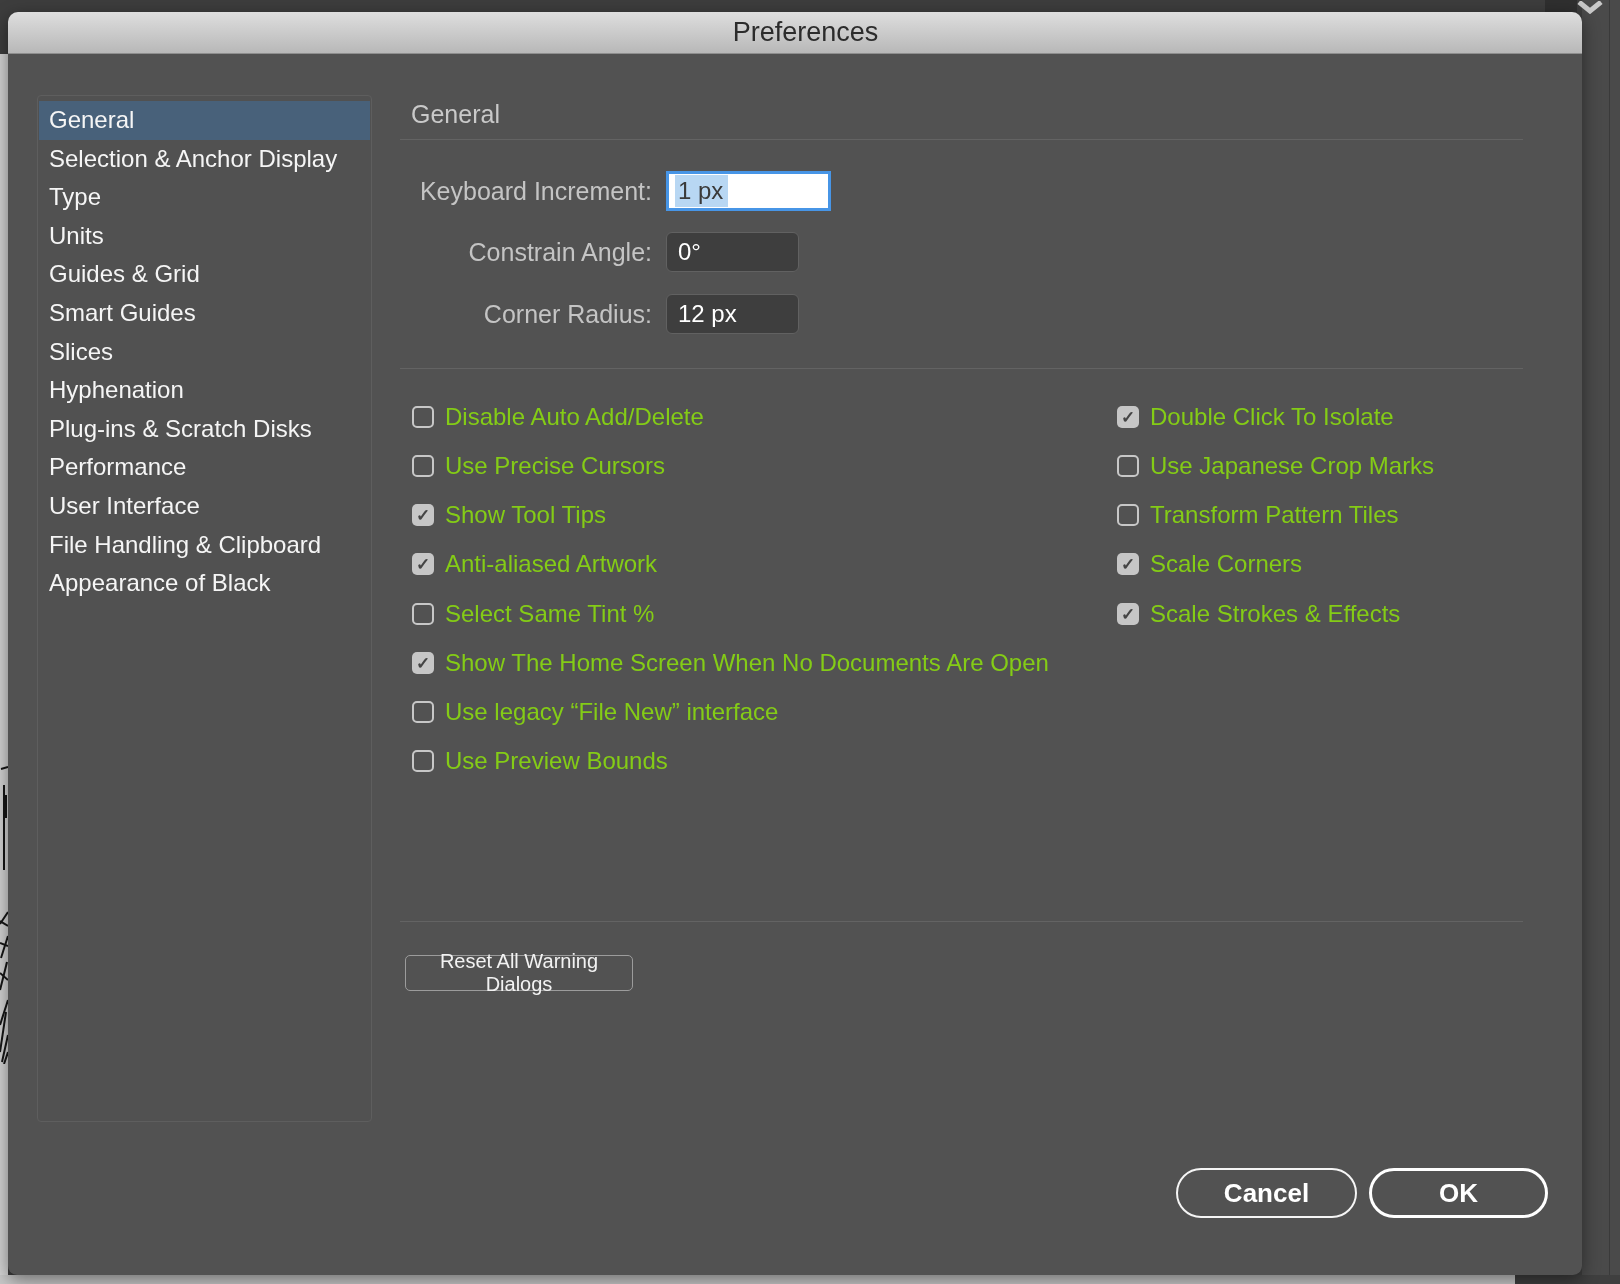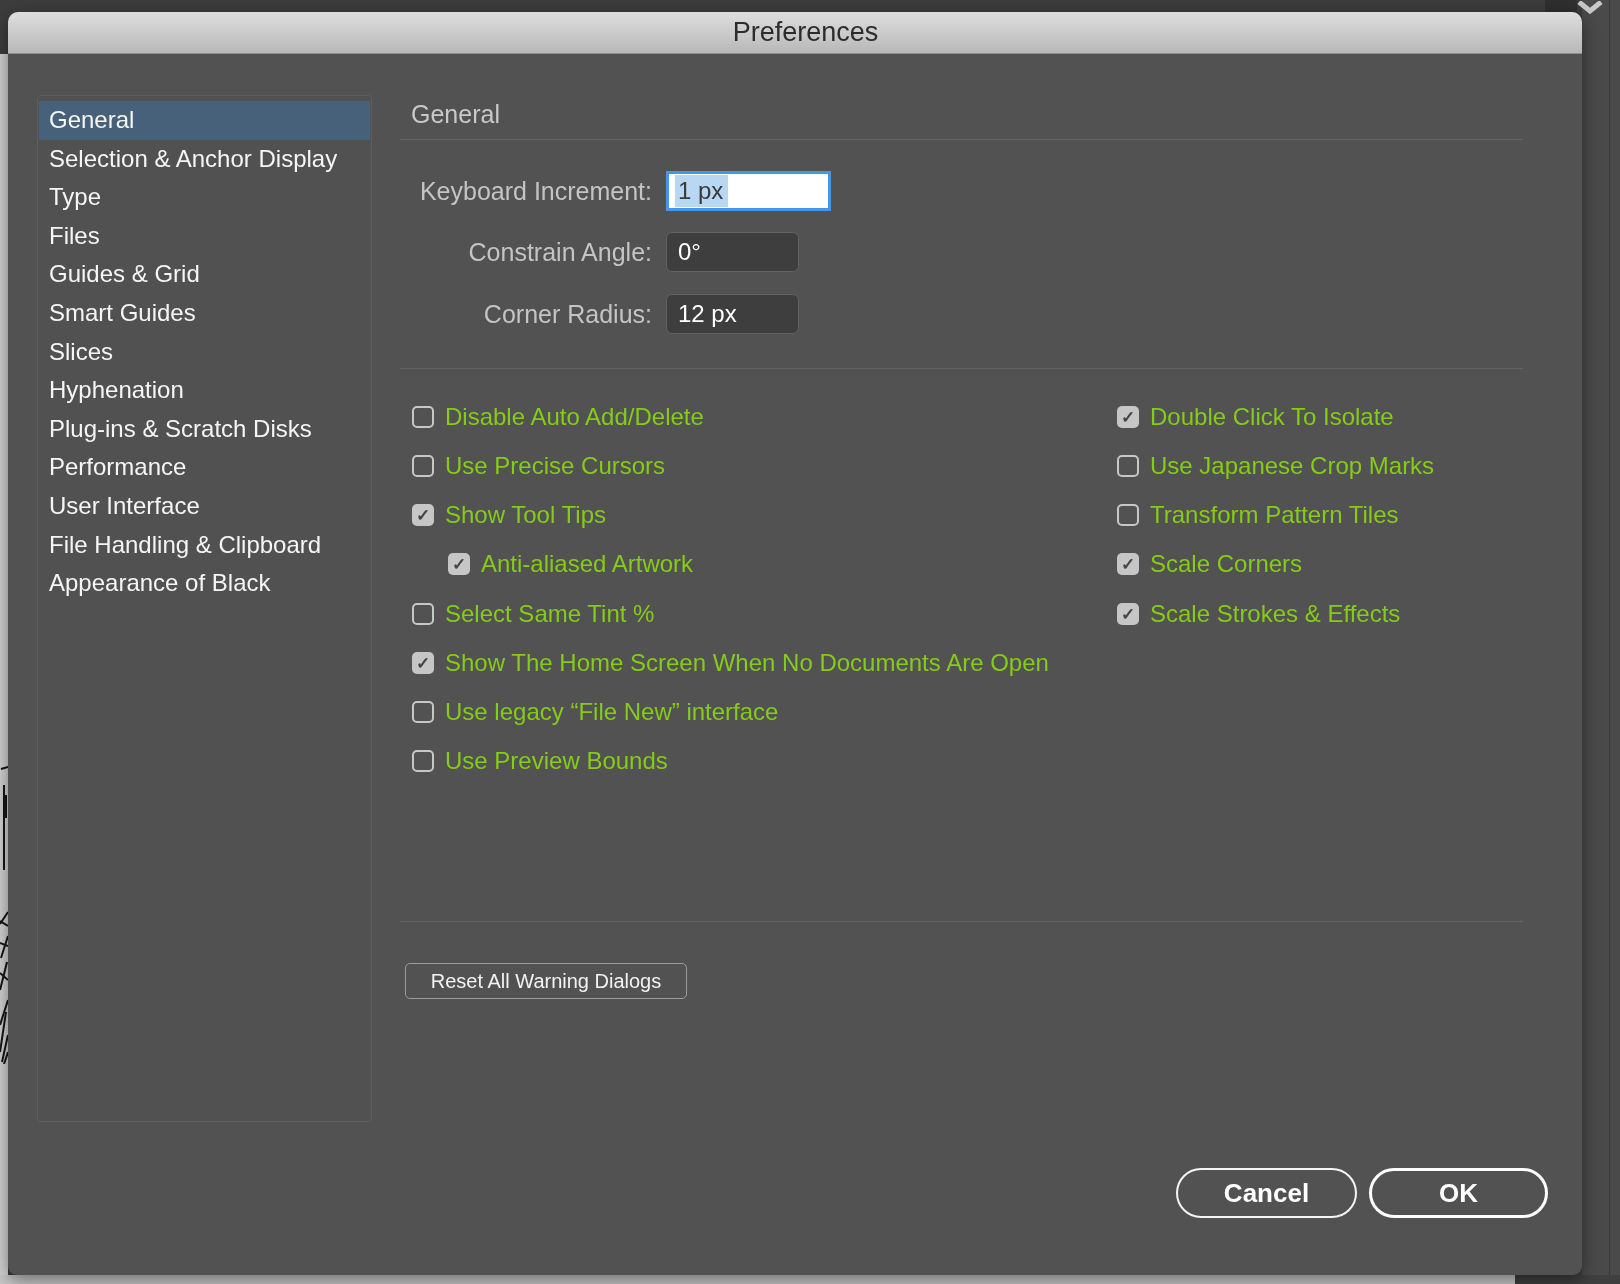--- a/index.html
+++ b/index.html
@@ -49,23 +49,23 @@
 
   
   .crow{position:absolute;display:flex;align-items:center;gap:11px;height:24px;}
   .cbox{width:22px;height:22px;border-radius:5px;box-sizing:border-box;flex:0 0 auto;}
   .cbox.off{border:2px solid #c7c7c7;background:transparent;}
   .cbox.on{background:#c6c6c6;display:flex;align-items:center;justify-content:center;}
   .cbox.on::after{content:"✓";color:#454545;font-size:17px;font-weight:bold;line-height:1;}
   .clabel{color:#84cc16;font-size:24px;white-space:nowrap;}
 
   
-  .reset{position:absolute;left:397px;top:943px;width:282px;height:36px;background:transparent;
+  .reset{position:absolute;left:397px;top:943px;width:228px;height:36px;background:transparent;
          border:1.5px solid #9c9c9c;border-radius:5px;color:#f2f2f2;font-size:20px;
-         font-family:"Liberation Sans",sans-serif;display:flex;align-items:center;justify-content:center;margin-top:8px;}
+         font-family:"Liberation Sans",sans-serif;display:flex;align-items:center;justify-content:center;}
   .pill{position:absolute;top:1156px;height:50px;border-radius:26px;background:transparent;color:#ffffff;
         font-weight:700;font-size:26px;font-family:"Liberation Sans",sans-serif;
         display:flex;align-items:center;justify-content:center;box-sizing:border-box;}
   .cancel{left:1168px;width:181px;border:2.5px solid #f5f5f5;}
   .ok{left:1361px;width:179px;border:3.5px solid #ffffff;}
 </style>
 </head>
 <body>
 
 <div class="screen">
@@ -103,21 +103,21 @@
 
   <div class="dialog" id="dialog">
     <div class="titlebar">
       <span>Preferences</span>
     </div>
 
     <div class="sidebar" id="sidebar">
         <div class="sitem sel">General</div>
         <div class="sitem">Selection &amp; Anchor Display</div>
         <div class="sitem">Type</div>
-        <div class="sitem">Files</div>
+        <div class="sitem">Units</div>
         <div class="sitem">Guides &amp; Grid</div>
         <div class="sitem">Smart Guides</div>
         <div class="sitem">Slices</div>
         <div class="sitem">Hyphenation</div>
         <div class="sitem">Plug-ins &amp; Scratch Disks</div>
         <div class="sitem">Performance</div>
         <div class="sitem">User Interface</div>
         <div class="sitem">File Handling &amp; Clipboard</div>
         <div class="sitem">Appearance of Black</div>
       </div>
@@ -152,21 +152,21 @@
         <span class="clabel">Disable Auto Add/Delete</span>
       </div>
       <div class="crow" style="top: 442px; left: 404px;">
         <span class="cbox off"></span>
         <span class="clabel">Use Precise Cursors</span>
       </div>
       <div class="crow" style="top: 491px; left: 404px;">
         <span class="cbox on"></span>
         <span class="clabel">Show Tool Tips</span>
       </div>
-      <div class="crow" style="top: 540px; left: 404px; margin-left: 36px;">
+      <div class="crow" style="top: 540px; left: 404px;">
         <span class="cbox on"></span>
         <span class="clabel">Anti-aliased Artwork</span>
       </div>
       <div class="crow" style="top: 590px; left: 404px;">
         <span class="cbox off"></span>
         <span class="clabel">Select Same Tint %</span>
       </div>
       <div class="crow" style="top: 639px; left: 404px;">
         <span class="cbox on"></span>
         <span class="clabel">Show The Home Screen When No Documents Are Open</span>

